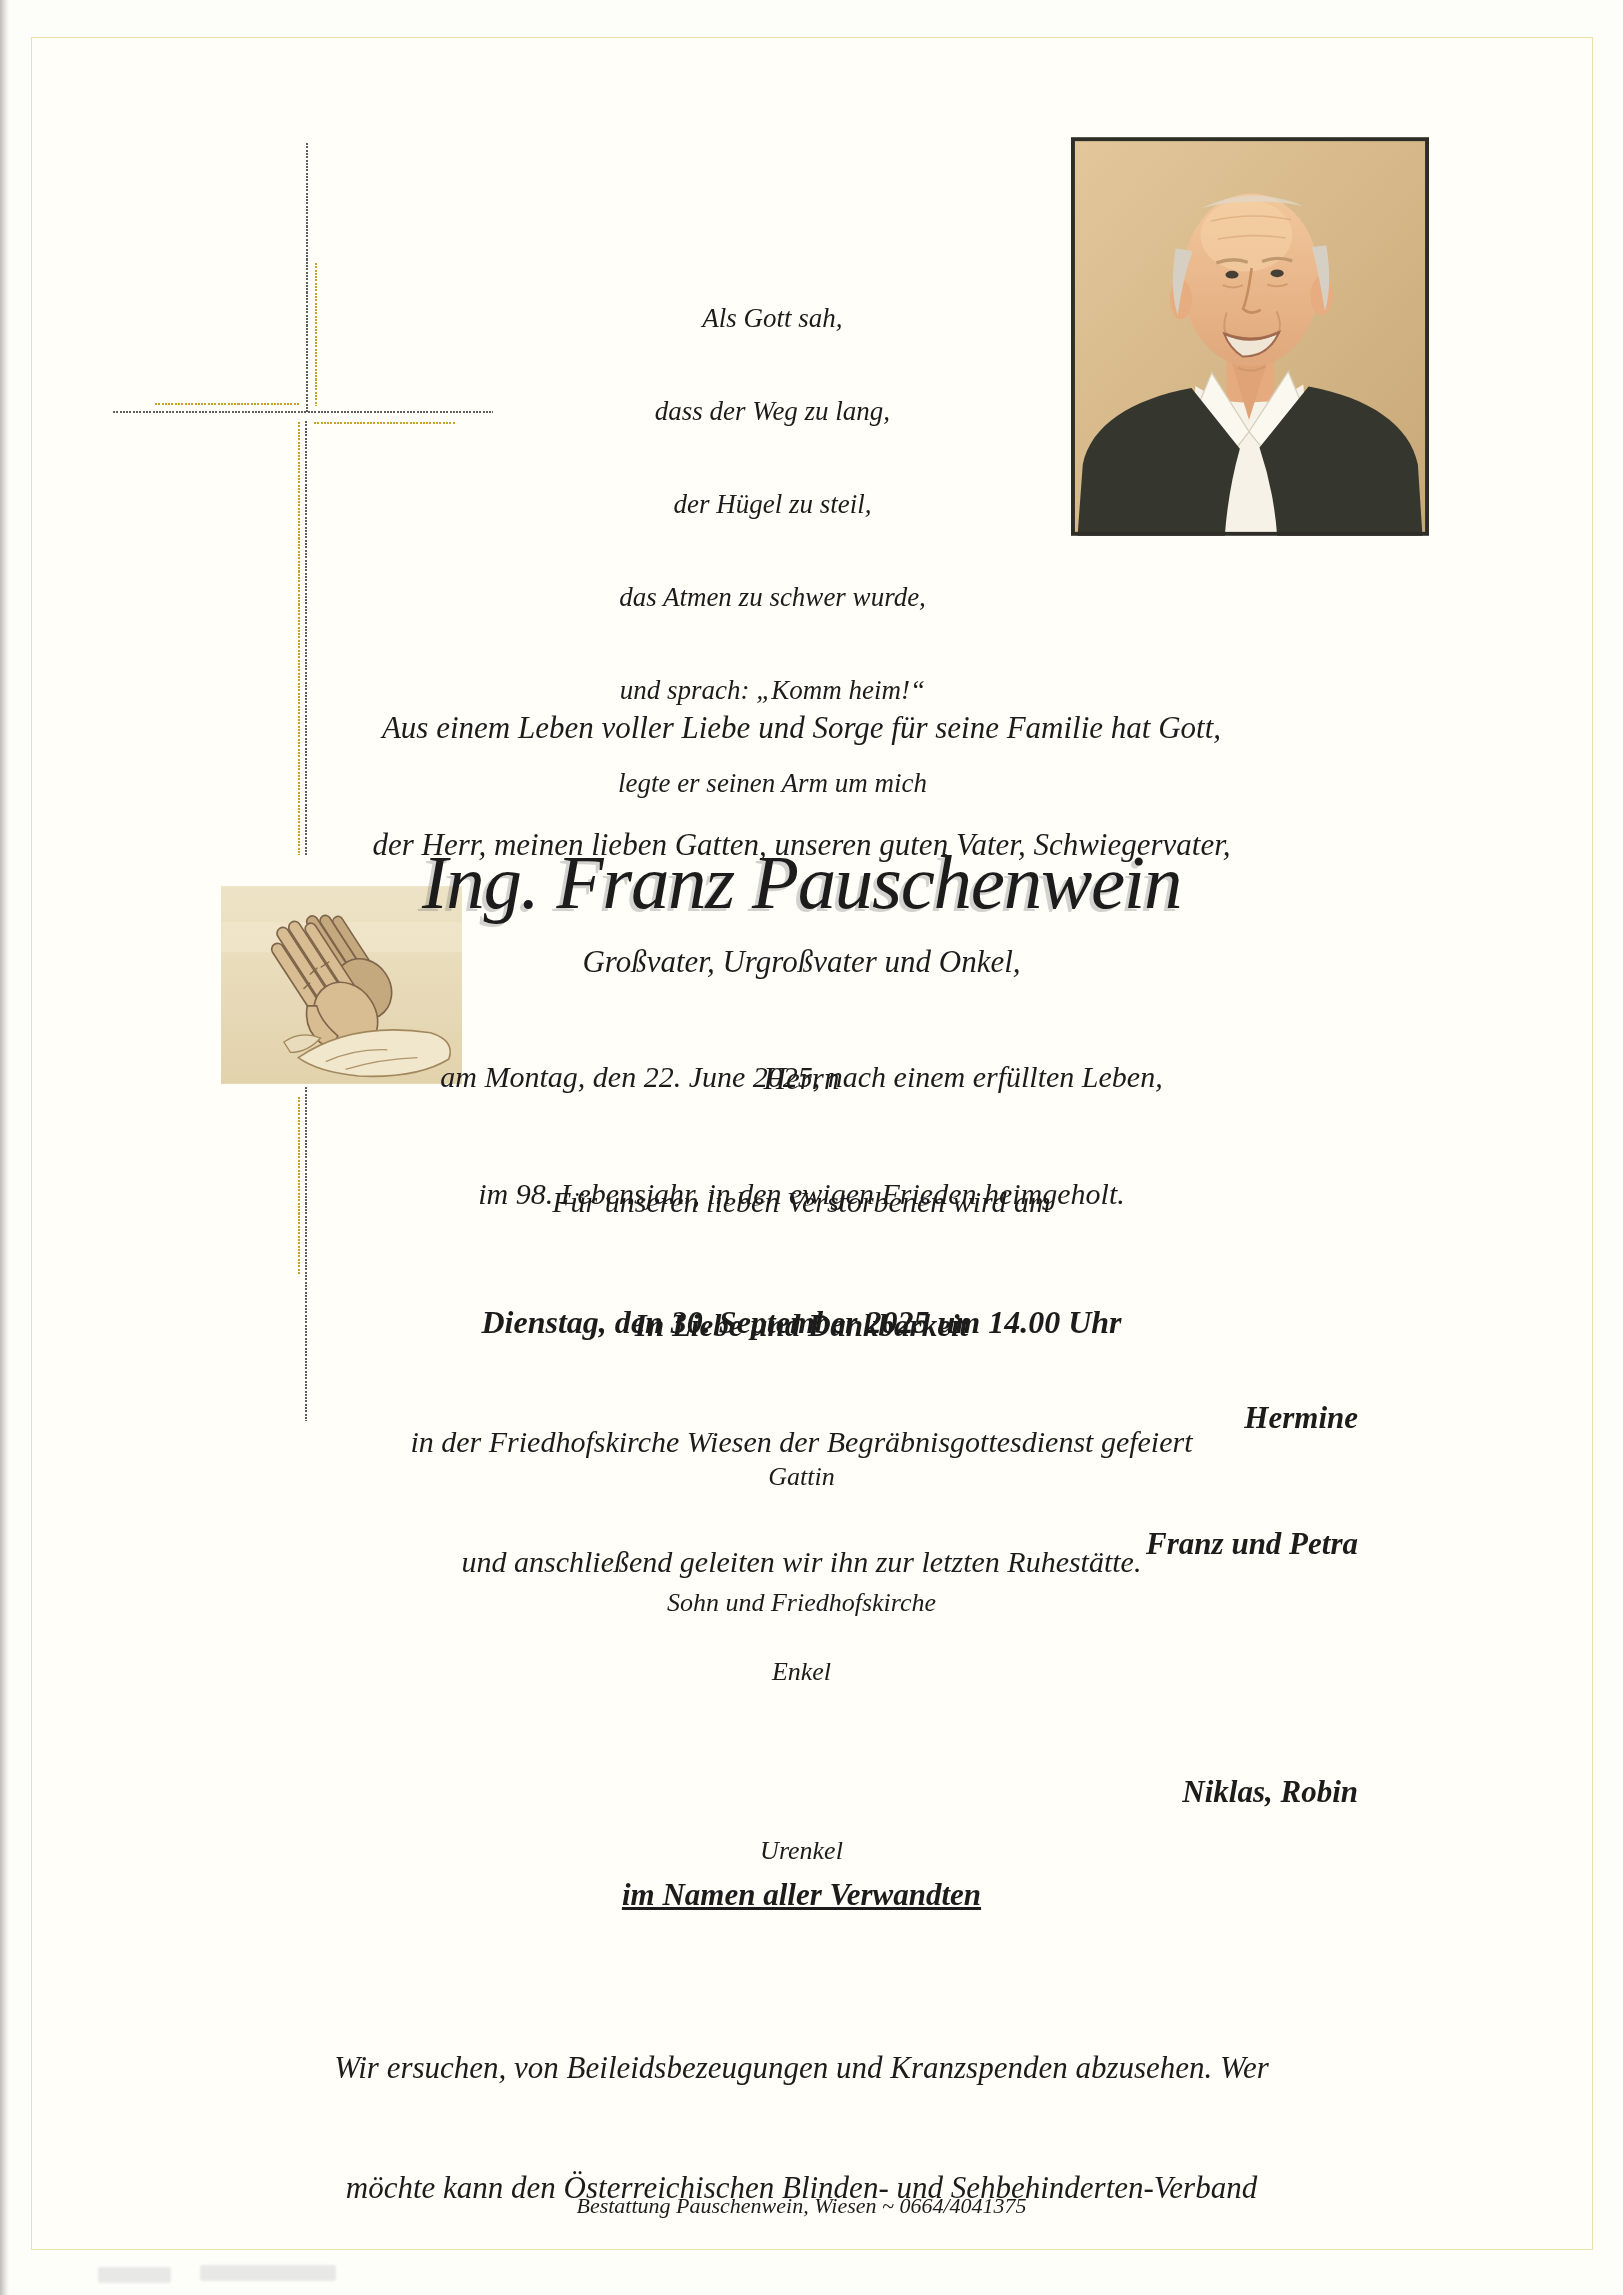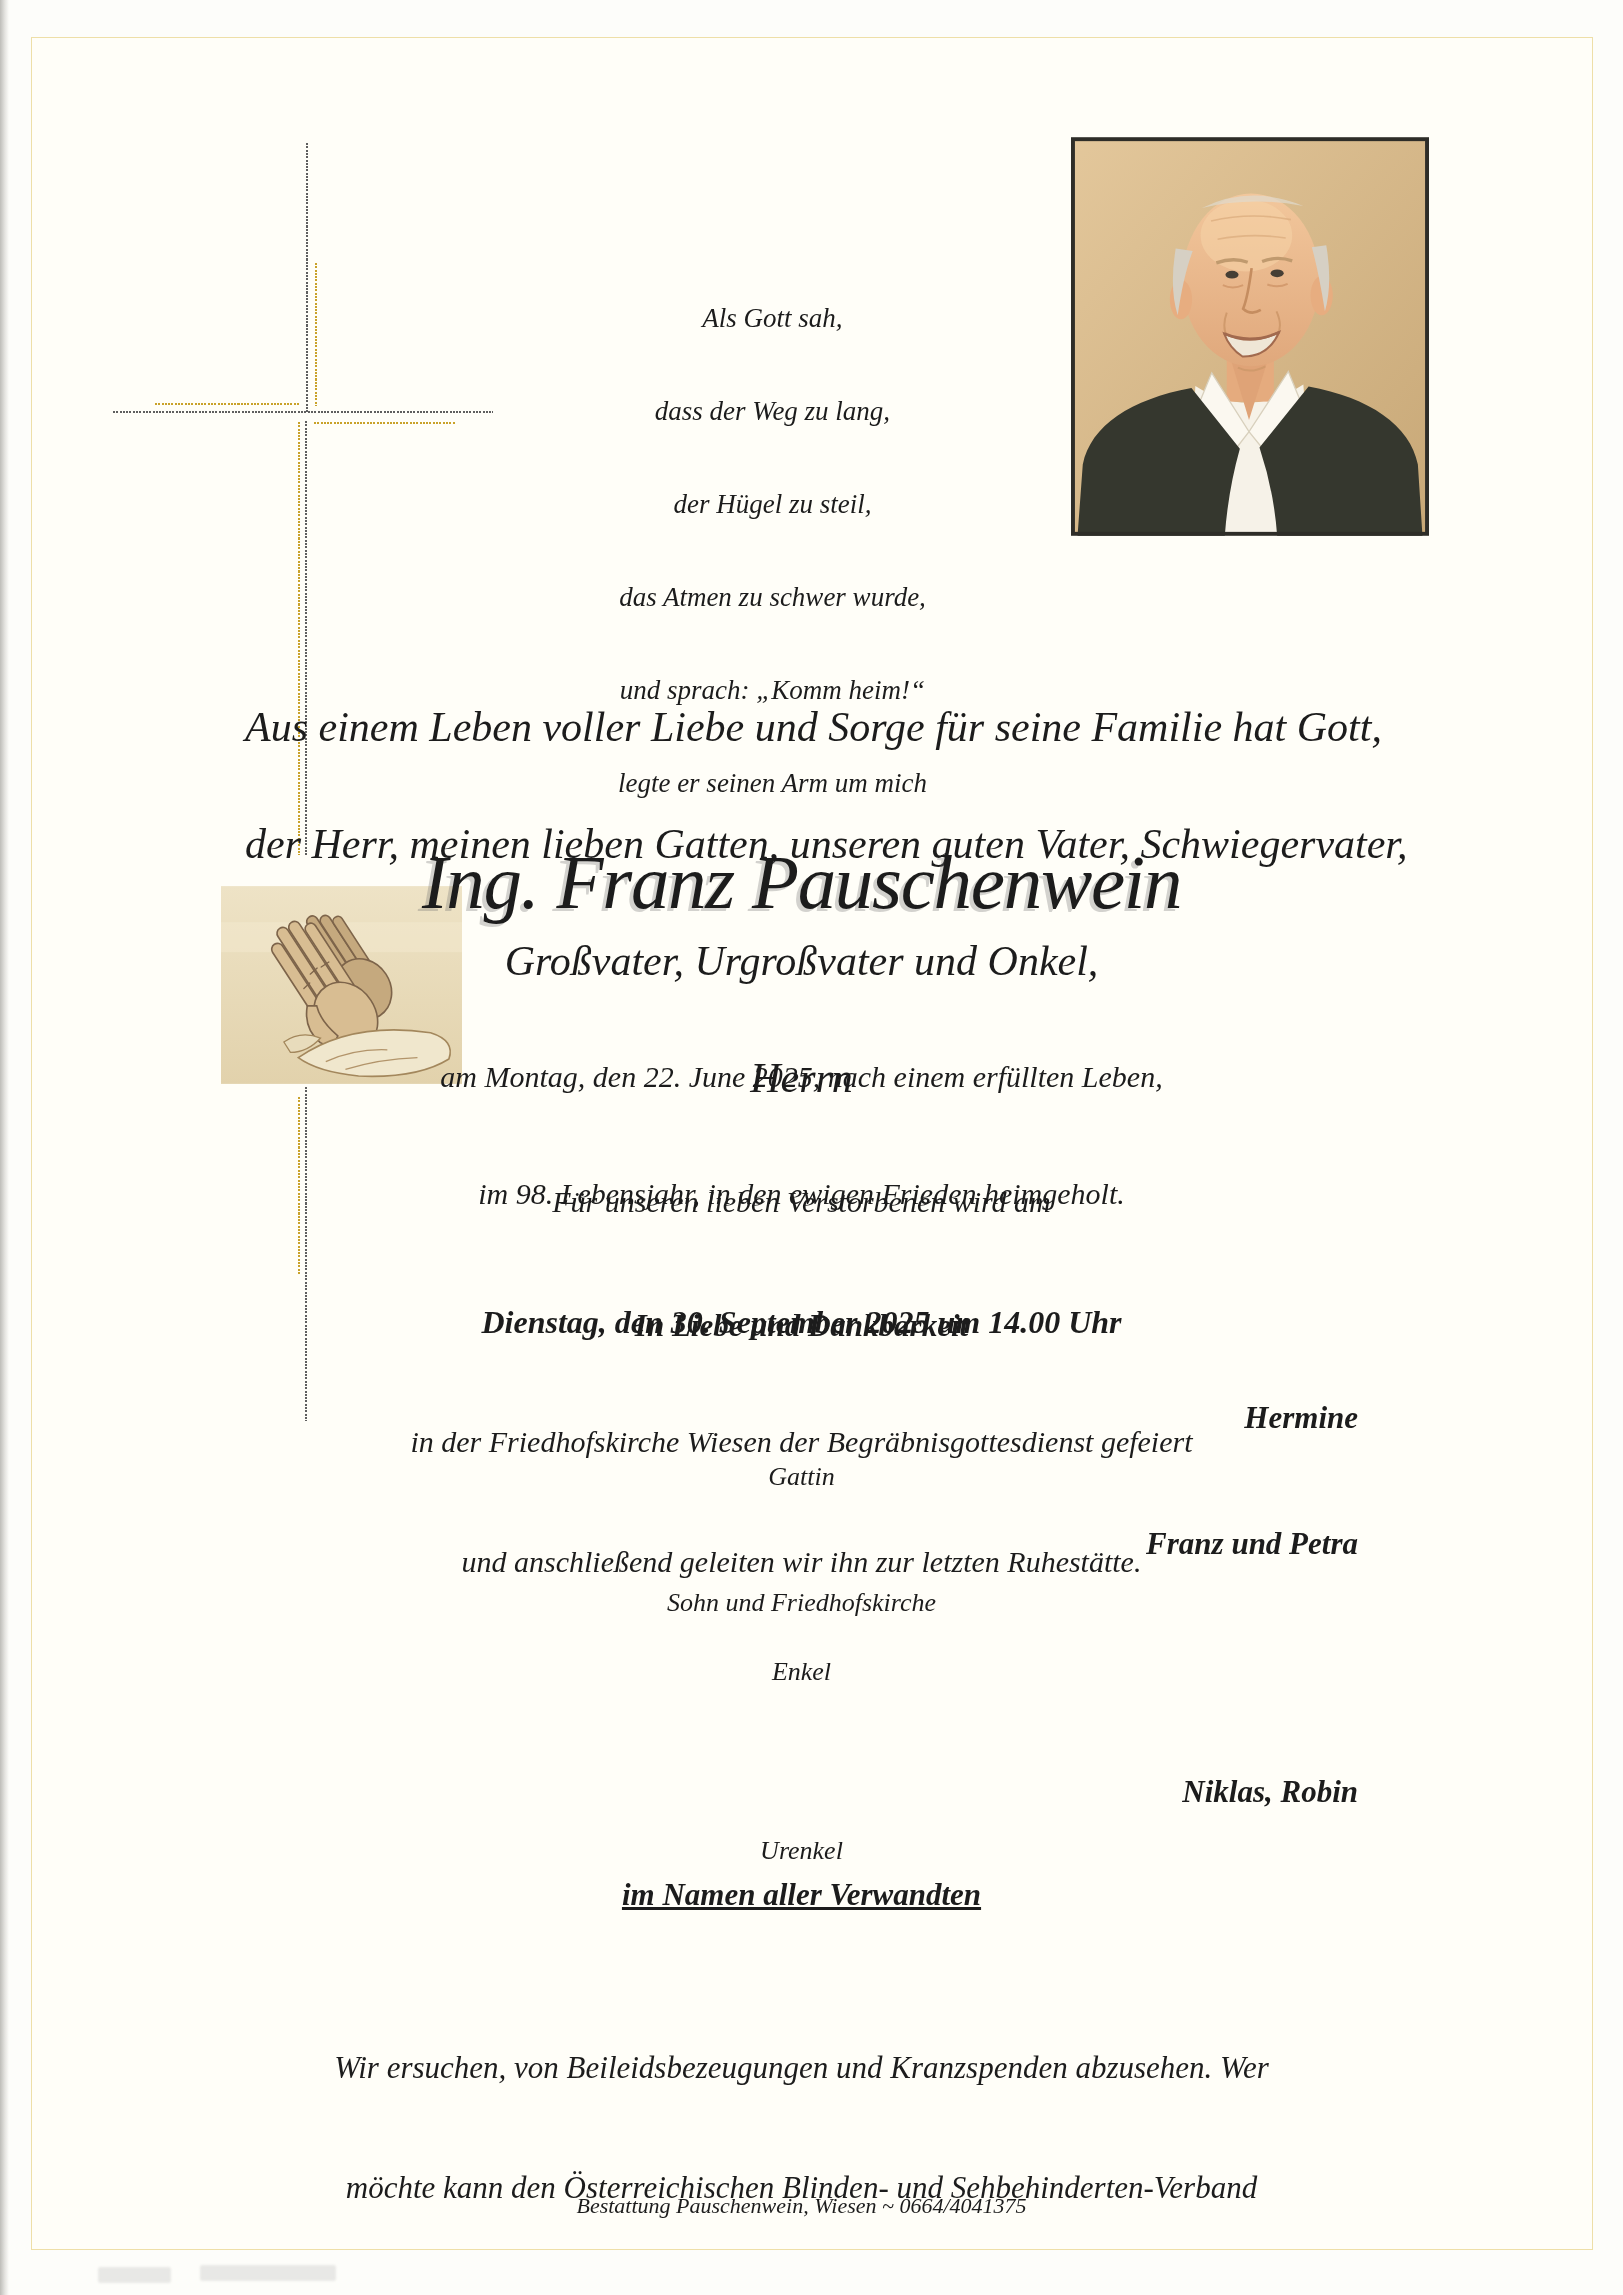--- a/index.html
+++ b/index.html
@@ -24,21 +24,21 @@
   .gold { --c:var(--cross-gold,#c9a22a); }
 
   
   .photo { position:absolute; left:1071px; top:137px; width:358px; height:399px; }
   .hands { position:absolute; left:221px; top:886px; width:241px; height:198px; }
 
   
   .tblock { position:absolute; left:245px; width:1113px; text-align:center;
             font-style:italic; white-space:pre; }
   .poem    { left:216px; top:241px; font-size:27px; line-height:31px; }
-  .intro   { top:630px;  font-size:42px; line-height:39px; }
+  .intro   { top:630px;  font-size:31px; line-height:39px; }
   .name    { top:839px; font-size:77px; line-height:86px; letter-spacing:-1.3px;
              text-shadow:-3.9px 3.3px 0 rgba(110,110,110,.30); }
   .death   { top:979px; font-size:30px; line-height:39px; }
   .funeral { top:1102px; font-size:30px; line-height:40px; }
   .funeral .b { font-weight:bold; font-size:32px; }
   .closing { top:1308px; font-size:31px; font-weight:bold; }
   .mourner { }
   .m1 { top:1378px; } .m2 { top:1504px; } .m3 { top:1630px; } .m4 { top:1752px; }
   .mourner-name { font-weight:bold; font-size:31px; line-height:35px;text-align:right; }
   .mourner-rel  { font-size:26px; line-height:30px; margin-top:5.2px; }

